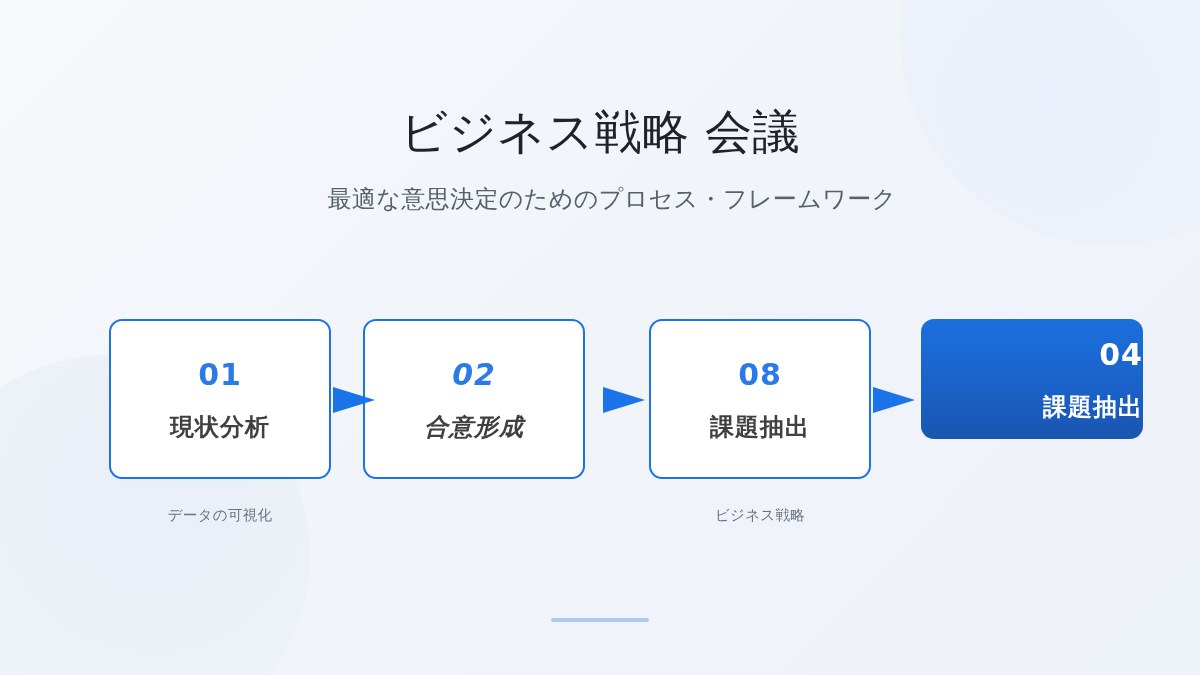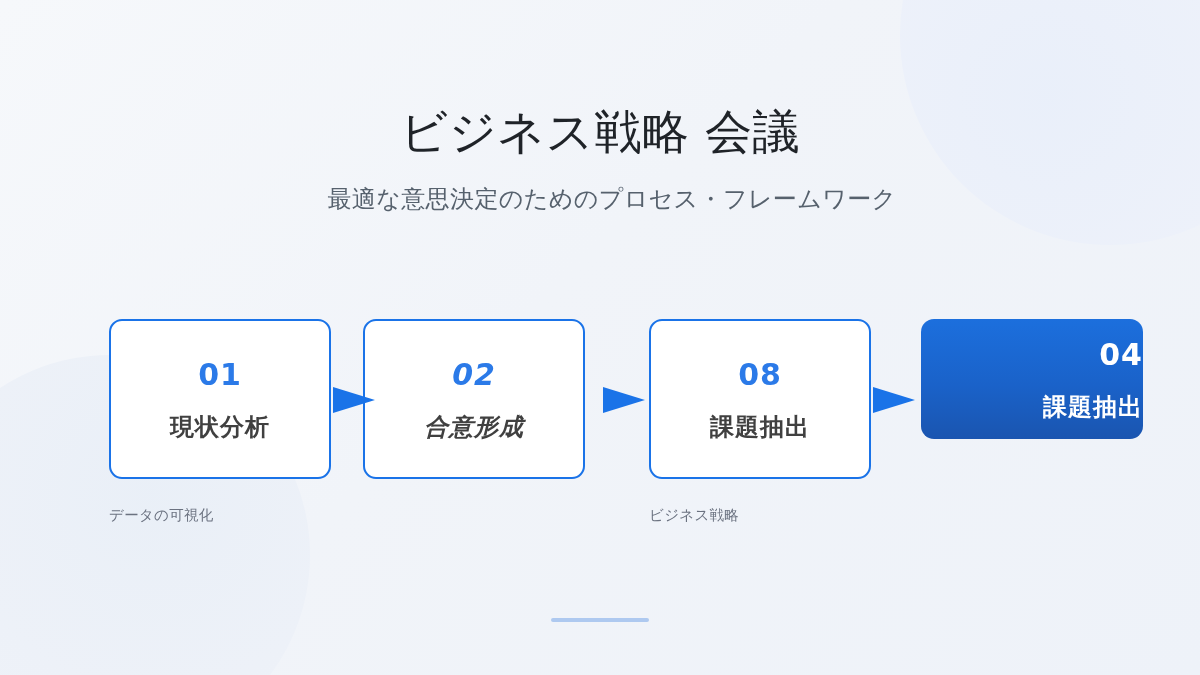--- a/index.html
+++ b/index.html
@@ -109,20 +109,21 @@
     font-size:24px;
     font-weight:bold;
     color:#404040;
     line-height:1;
     letter-spacing:1px;
   }
   .step.active .step-label { color:#ffffff; }
 
   .step-caption {
     margin-top:27px;
+    text-align:center;
     font-size:14.5px;
     color:#6b7280;
     line-height:1.3;
     letter-spacing:.3px;
   }
 
   
   .arrow {
     position:absolute;
     top:381px;

